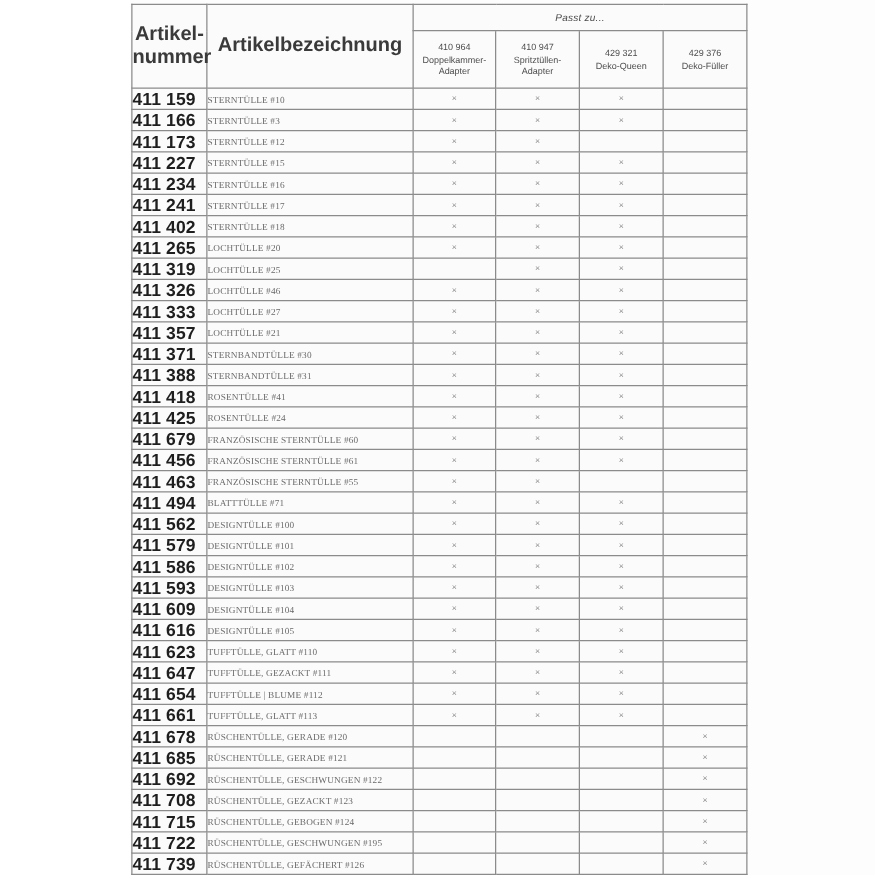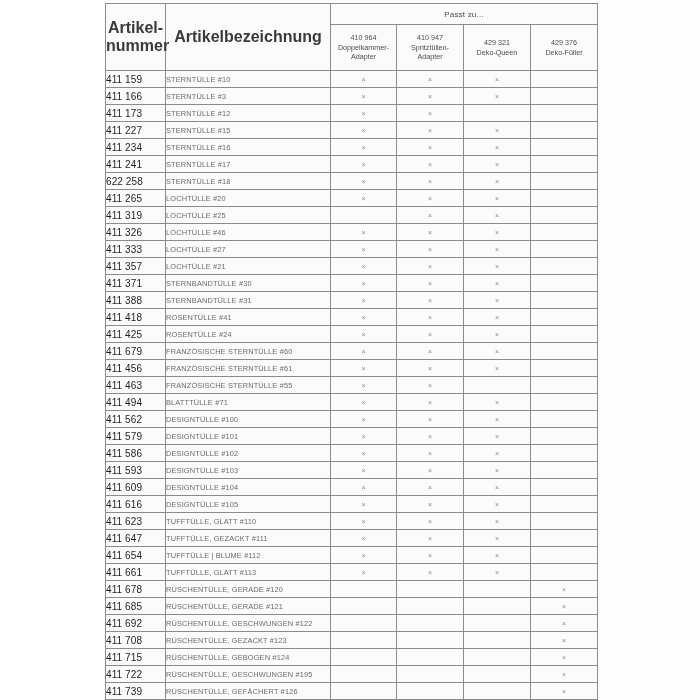--- a/index.html
+++ b/index.html
@@ -62,20 +62,21 @@
   col.c-fit4   { width: 67px; }
 
   
   th.group-head {
     height: 20px;
     font-size: 8px;
     font-weight: normal;
     color: #4a4a4a;
     text-align: center;
     letter-spacing: 0.2px;
+    font-style: italic;
   }
 
   th.corner {
     border-top: 1px solid #8b8b8b;
   }
 
   th.col-head {
     height: 45px;
     font-size: 7.2px;
     font-weight: normal;
@@ -89,34 +90,35 @@
     display: block;
   }
   th.col-head .art-desc {
     display: block;
   }
 
   
   tr.data-row { height: 17px; }
 
   td.cell-num {
-    font-size: 10px;
-    font-weight: normal;
+    font-size: 14px;
+    font-weight: bold;
     color: #1e1e1e;
     padding-left: 7px;
     letter-spacing: 0.1px;
     white-space: nowrap;
   }
 
   td.cell-name {
     font-size: 7.4px;
     color: #6a6a6a;
     padding-left: 7px;
     letter-spacing: 0.15px;
     white-space: nowrap;
+    font-family: Liberation Serif, serif;
   }
 
   td.cell-mark {
     text-align: center;
     font-size: 7px;
     color: #8a8a8a;
   }
 
   td.cell-mark .mark {
     display: inline-block;
@@ -214,21 +216,21 @@
           </tr>
           <tr class="data-row">
             <td class="cell-num">411 241</td>
             <td class="cell-name">STERNTÜLLE #17</td>
             <td class="cell-mark"><span class="mark">×</span></td>
             <td class="cell-mark"><span class="mark">×</span></td>
             <td class="cell-mark"><span class="mark">×</span></td>
             <td class="cell-mark"><span class="mark empty">×</span></td>
           </tr>
           <tr class="data-row">
-            <td class="cell-num">622 258</td>
+            <td class="cell-num">411 402</td>
             <td class="cell-name">STERNTÜLLE #18</td>
             <td class="cell-mark"><span class="mark">×</span></td>
             <td class="cell-mark"><span class="mark">×</span></td>
             <td class="cell-mark"><span class="mark">×</span></td>
             <td class="cell-mark"><span class="mark empty">×</span></td>
           </tr>
           <tr class="data-row">
             <td class="cell-num">411 265</td>
             <td class="cell-name">LOCHTÜLLE #20</td>
             <td class="cell-mark"><span class="mark">×</span></td>

